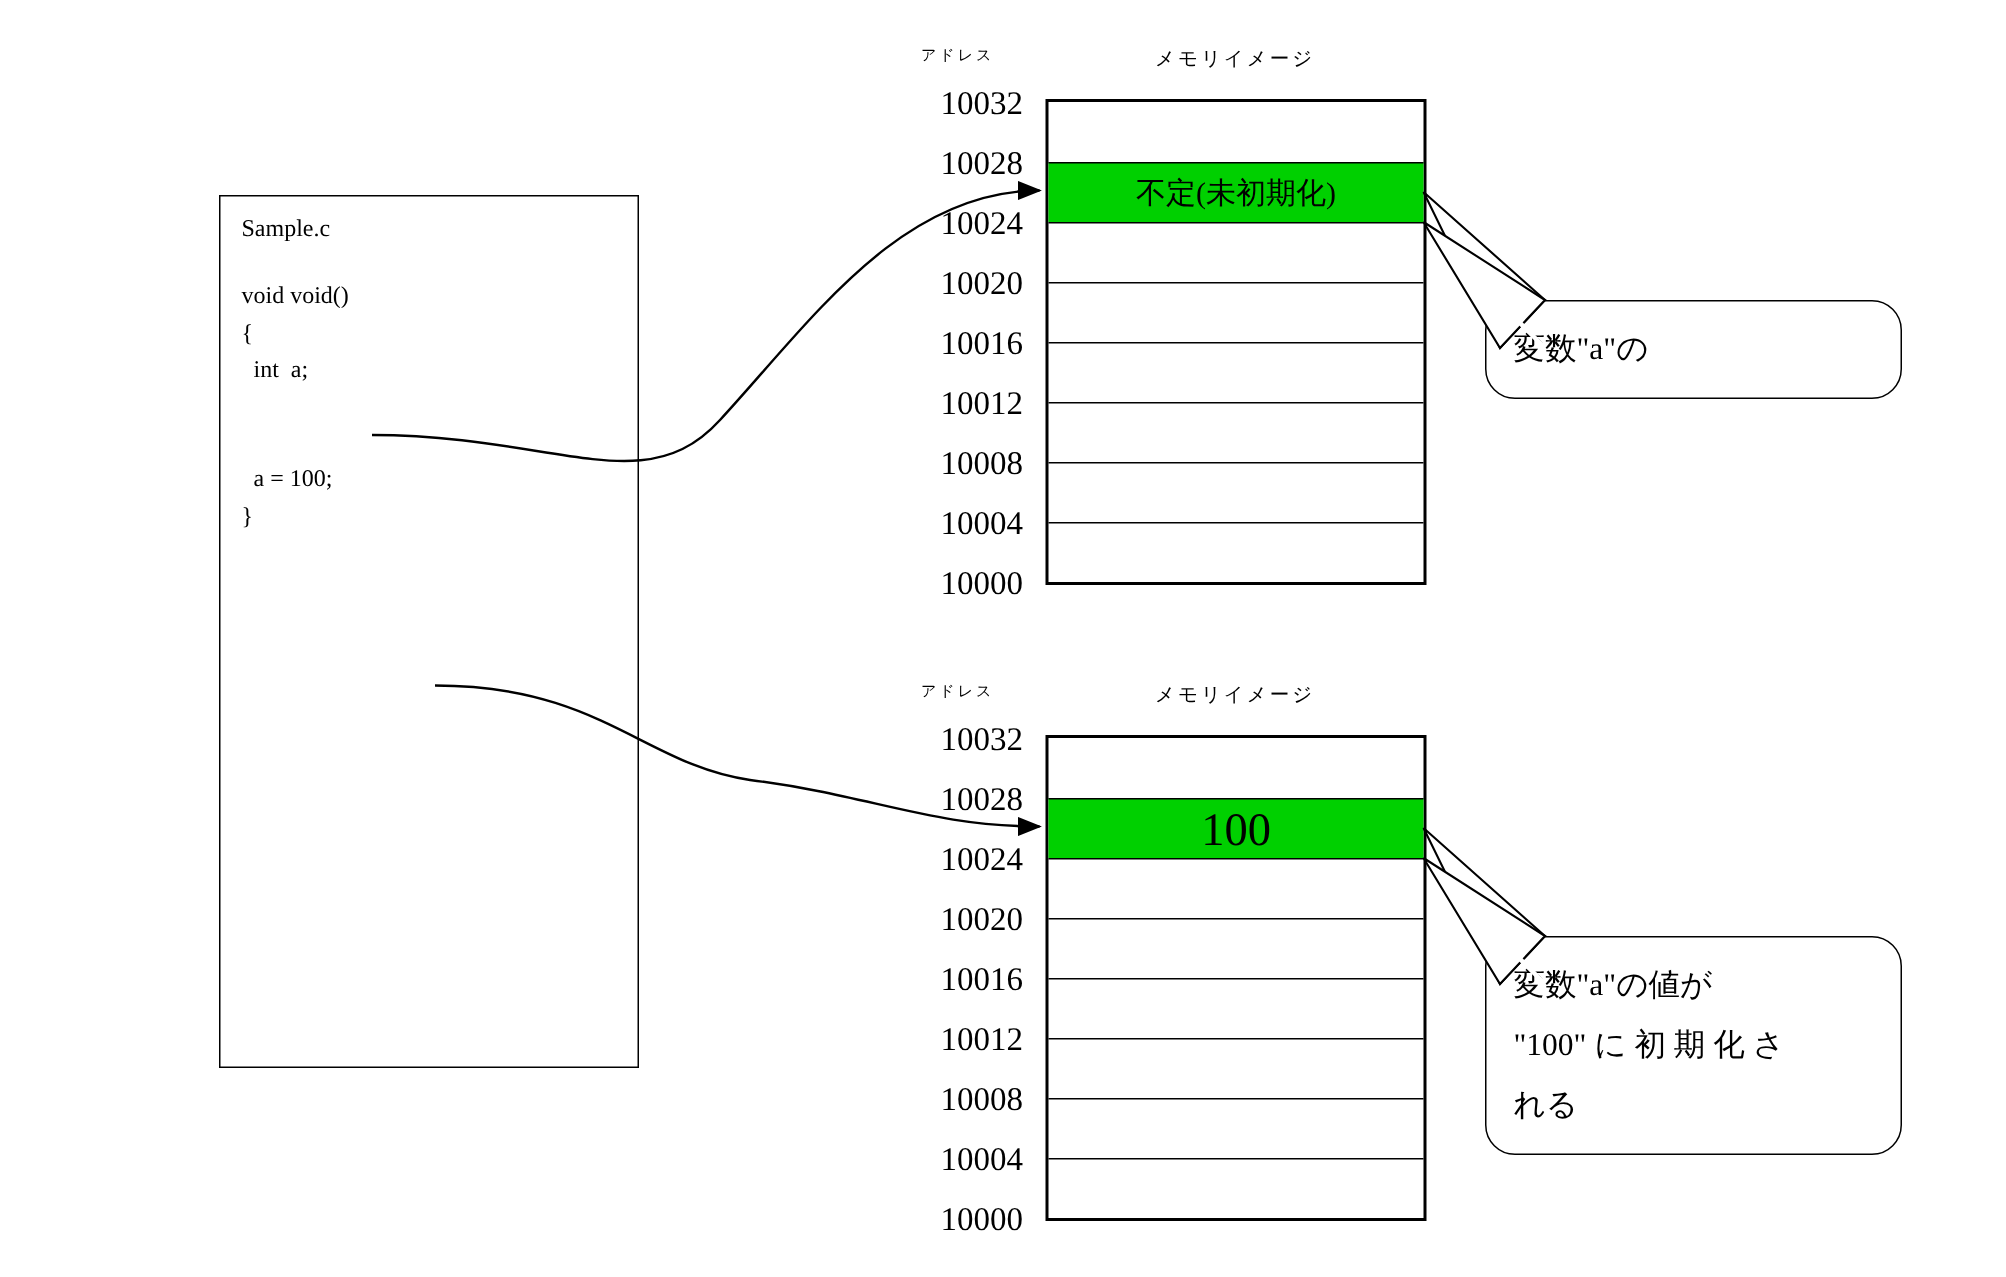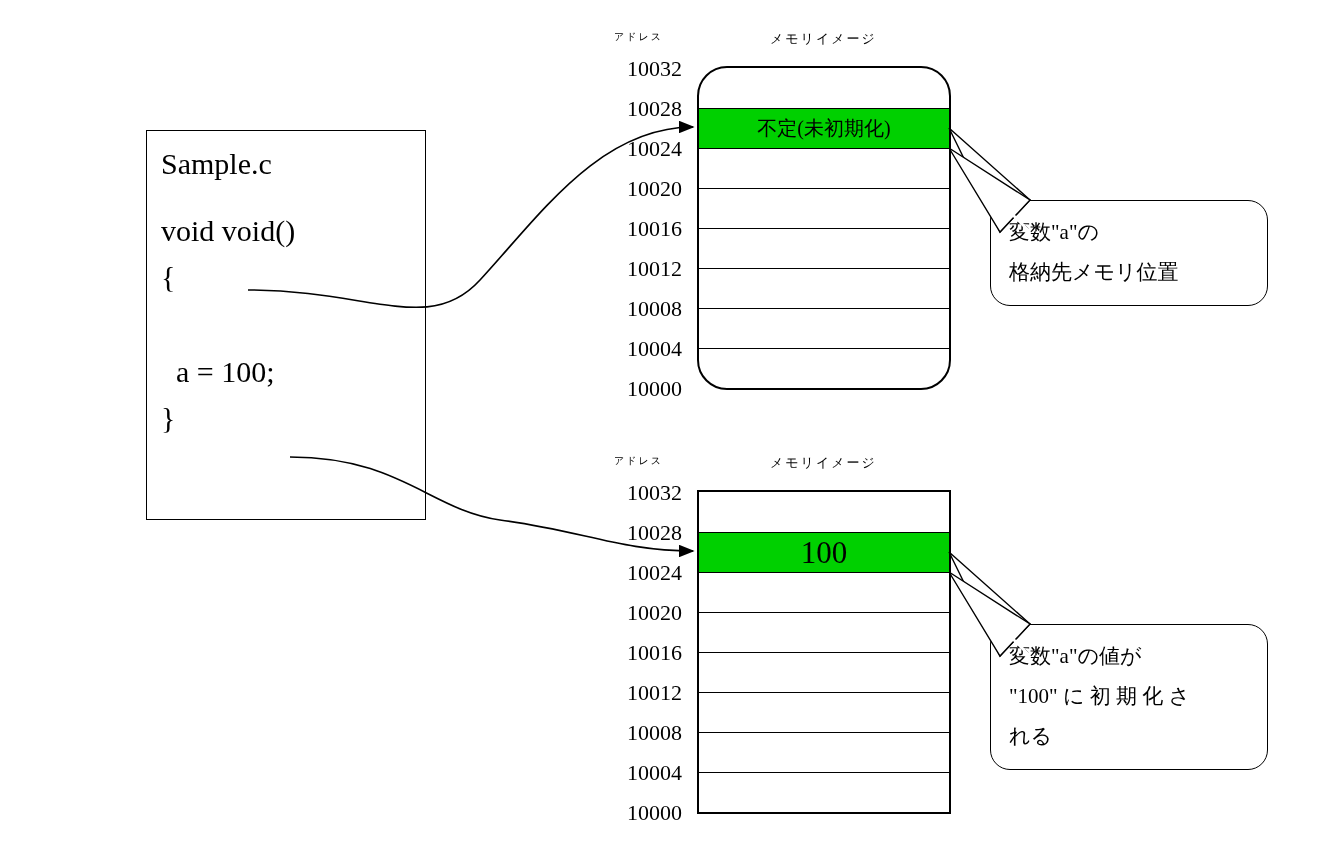--- a/index.html
+++ b/index.html
@@ -14,25 +14,25 @@
   .stage {
     position: relative;
     width: 1337px;
     height: 851px;
   }
   .code-box {
     position: absolute;
     left: 146px;
     top: 130px;
     width: 280px;
-    height: 390px;
+    height: 582px;
     border: 1.5px solid black;
     padding: 10px 14px;
     box-sizing: border-box;
-    font-size: 30px;
+    font-size: 16px;
     line-height: 1.55;
     font-family: "Times New Roman", serif;
   }
   .code-line { white-space: pre; }
   .mem-header-address {
     position: absolute;
     font-size: 10px;
     letter-spacing: 2px;
   }
   .mem-header-memimg {
@@ -85,55 +85,55 @@
 </head>
 <body>
 
 <div class="stage">
 
   <div class="code-box">
     <div class="code-line">Sample.c</div>
     <div class="code-line" style="height:20px"></div>
     <div class="code-line">void void()</div>
     <div class="code-line">{</div>
+    <div class="code-line">  int  a;</div>
     <div class="code-line" style="height:24px"></div>
     <div class="code-line" style="height:24px"></div>
     <div class="code-line">  a = 100;</div>
     <div class="code-line">}</div>
   </div>
 
   <div class="mem-header-address" style="left:614px; top:30px;">アドレス</div>
   <div class="mem-header-memimg" style="left:770px; top:30px;">メモリイメージ</div>
 
   <div class="addr-label" style="left:622px; top:56px;">10032</div>
   <div class="addr-label" style="left:622px; top:96px;">10028</div>
   <div class="addr-label" style="left:622px; top:136px;">10024</div>
   <div class="addr-label" style="left:622px; top:176px;">10020</div>
   <div class="addr-label" style="left:622px; top:216px;">10016</div>
   <div class="addr-label" style="left:622px; top:256px;">10012</div>
   <div class="addr-label" style="left:622px; top:296px;">10008</div>
   <div class="addr-label" style="left:622px; top:336px;">10004</div>
   <div class="addr-label" style="left:622px; top:376px;">10000</div>
 
-  <div class="mem-table" style="left:697px; top:66px;border-radius:30px;">
+  <div class="mem-table" style="left:697px; top:66px;">
     <div class="mem-row"></div>
     <div class="mem-row highlight">
         <span>不定(未初期化)</span>
       </div>
     <div class="mem-row"></div>
     <div class="mem-row"></div>
     <div class="mem-row"></div>
     <div class="mem-row"></div>
     <div class="mem-row"></div>
     <div class="mem-row"></div>
   </div>
 
   <div class="callout-box" style="left:990px; top:200px; width:240px;">
     <div>変数"a"の</div>
-    <div>格納先メモリ位置</div>
   </div>
 
   <div class="mem-header-address" style="left:614px; top:454px;">アドレス</div>
   <div class="mem-header-memimg" style="left:770px; top:454px;">メモリイメージ</div>
 
   <div class="addr-label" style="left:622px; top:480px;">10032</div>
   <div class="addr-label" style="left:622px; top:520px;">10028</div>
   <div class="addr-label" style="left:622px; top:560px;">10024</div>
   <div class="addr-label" style="left:622px; top:600px;">10020</div>
   <div class="addr-label" style="left:622px; top:640px;">10016</div>

